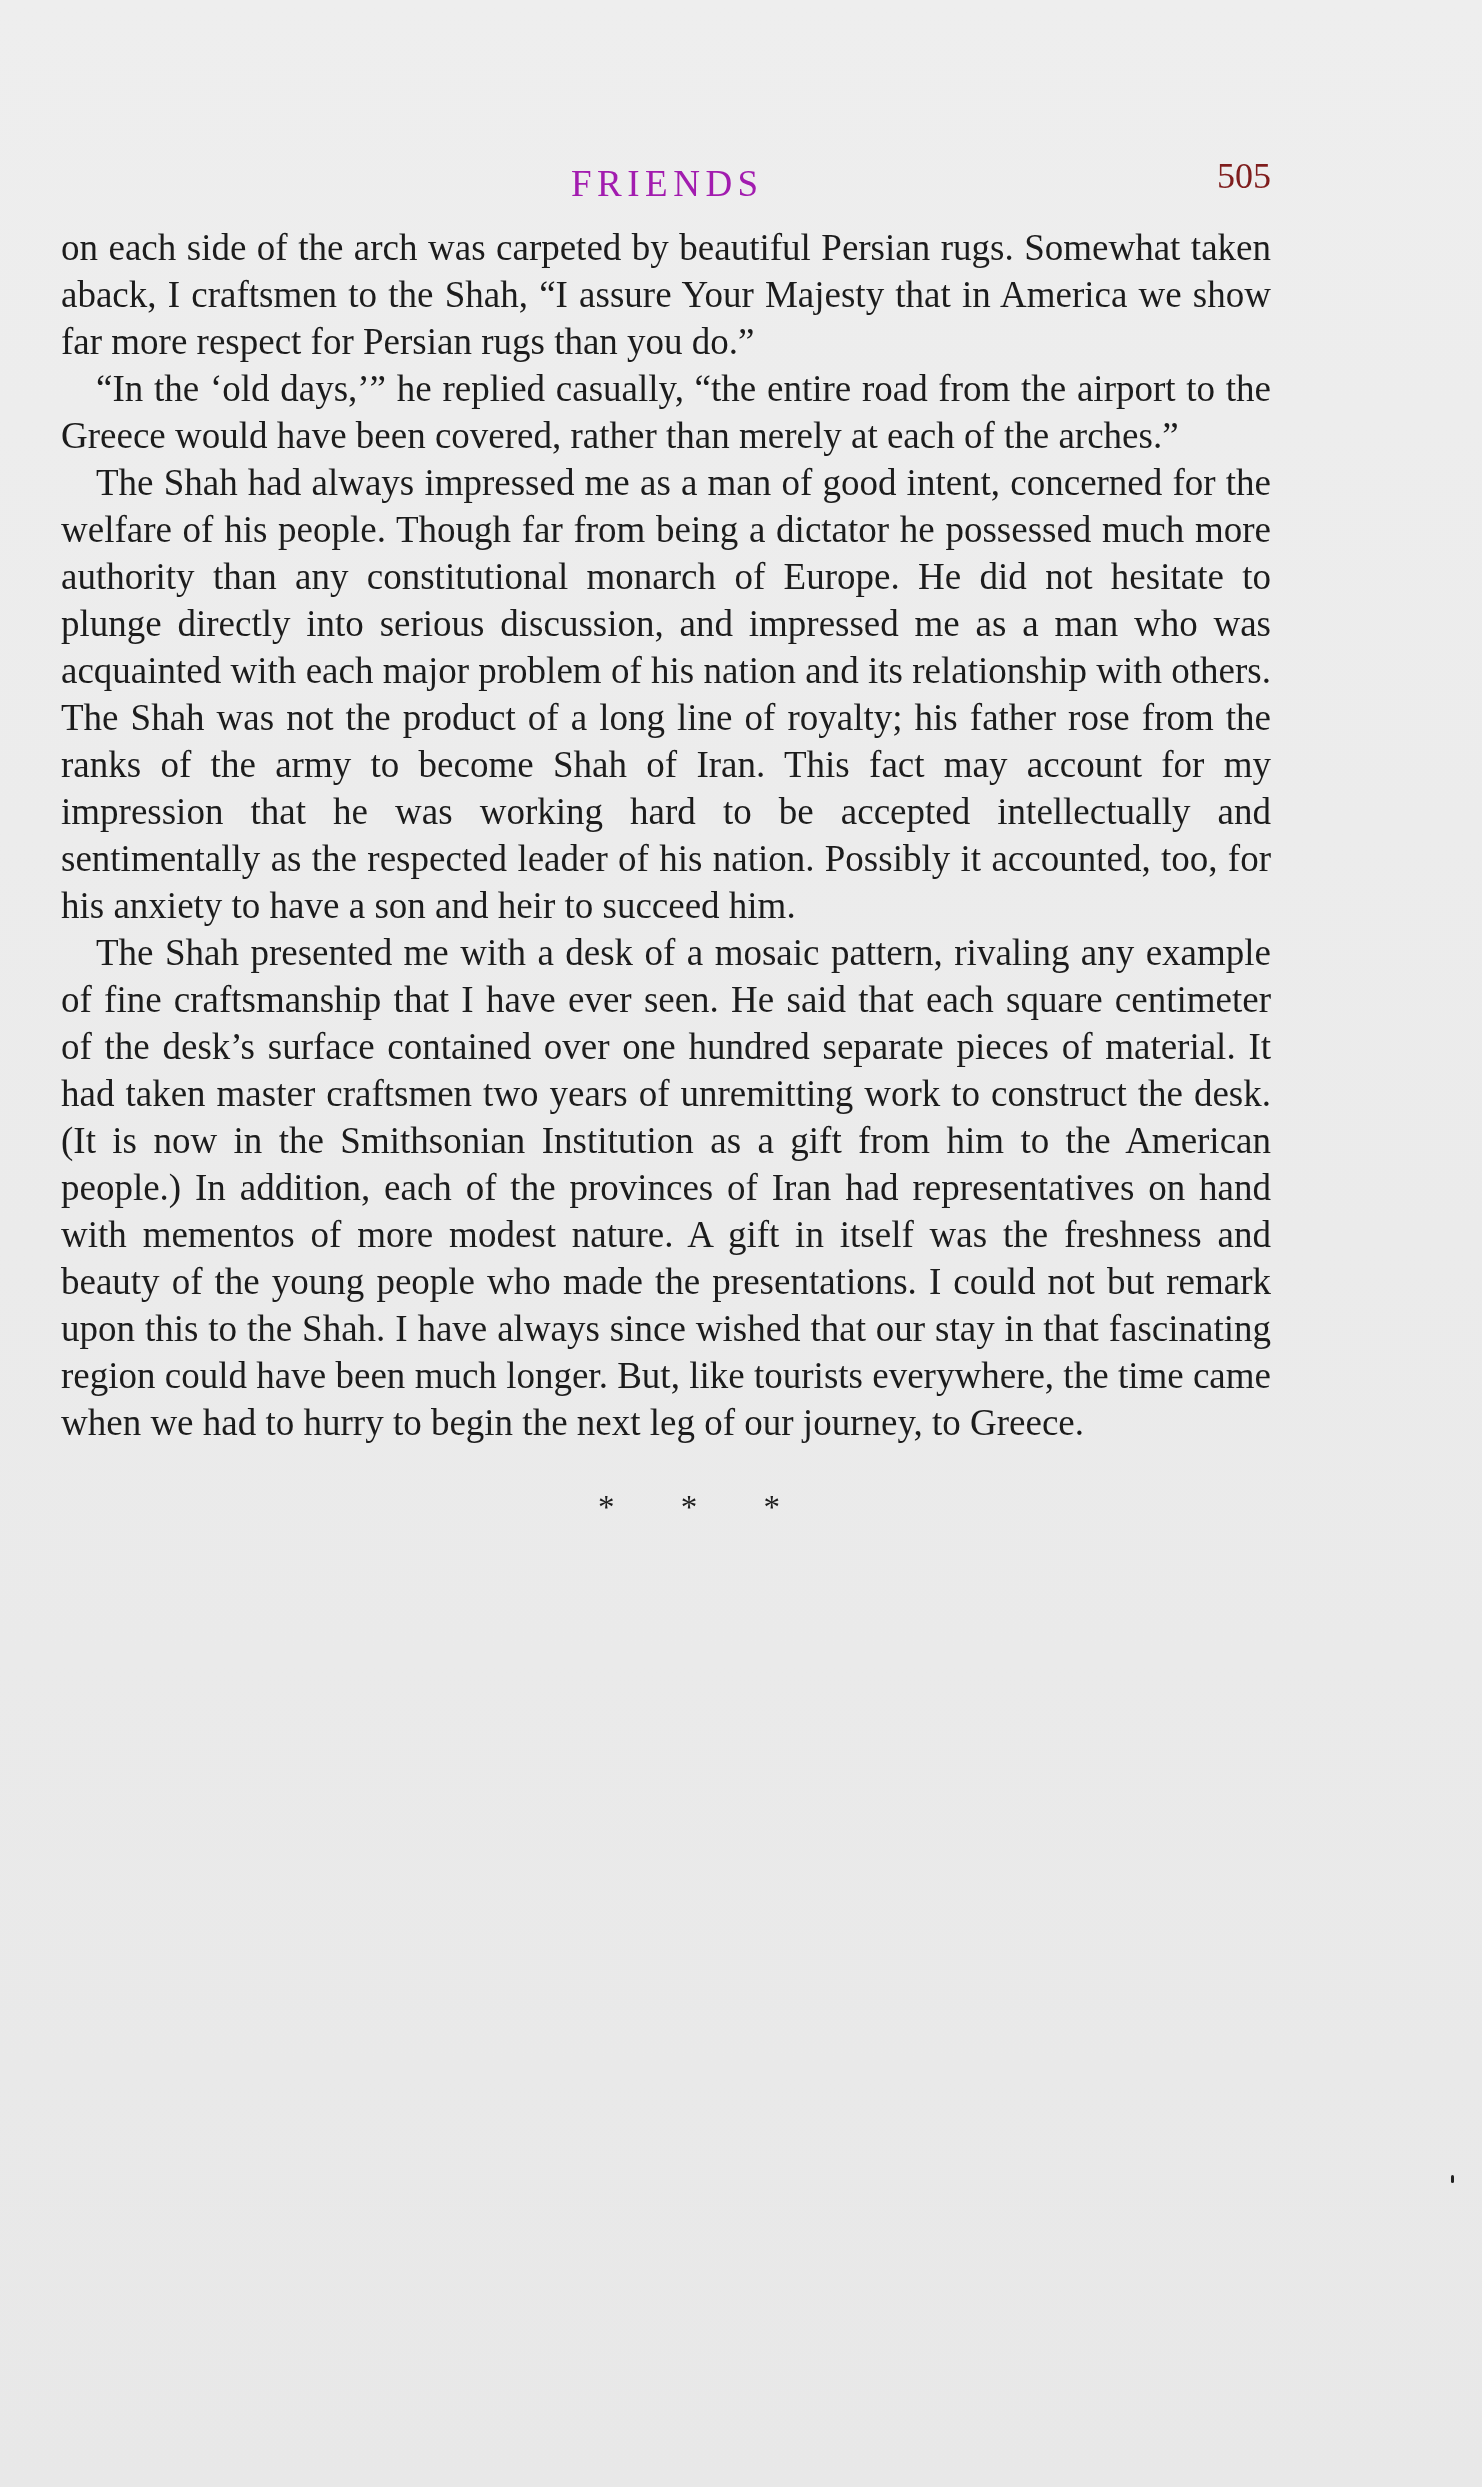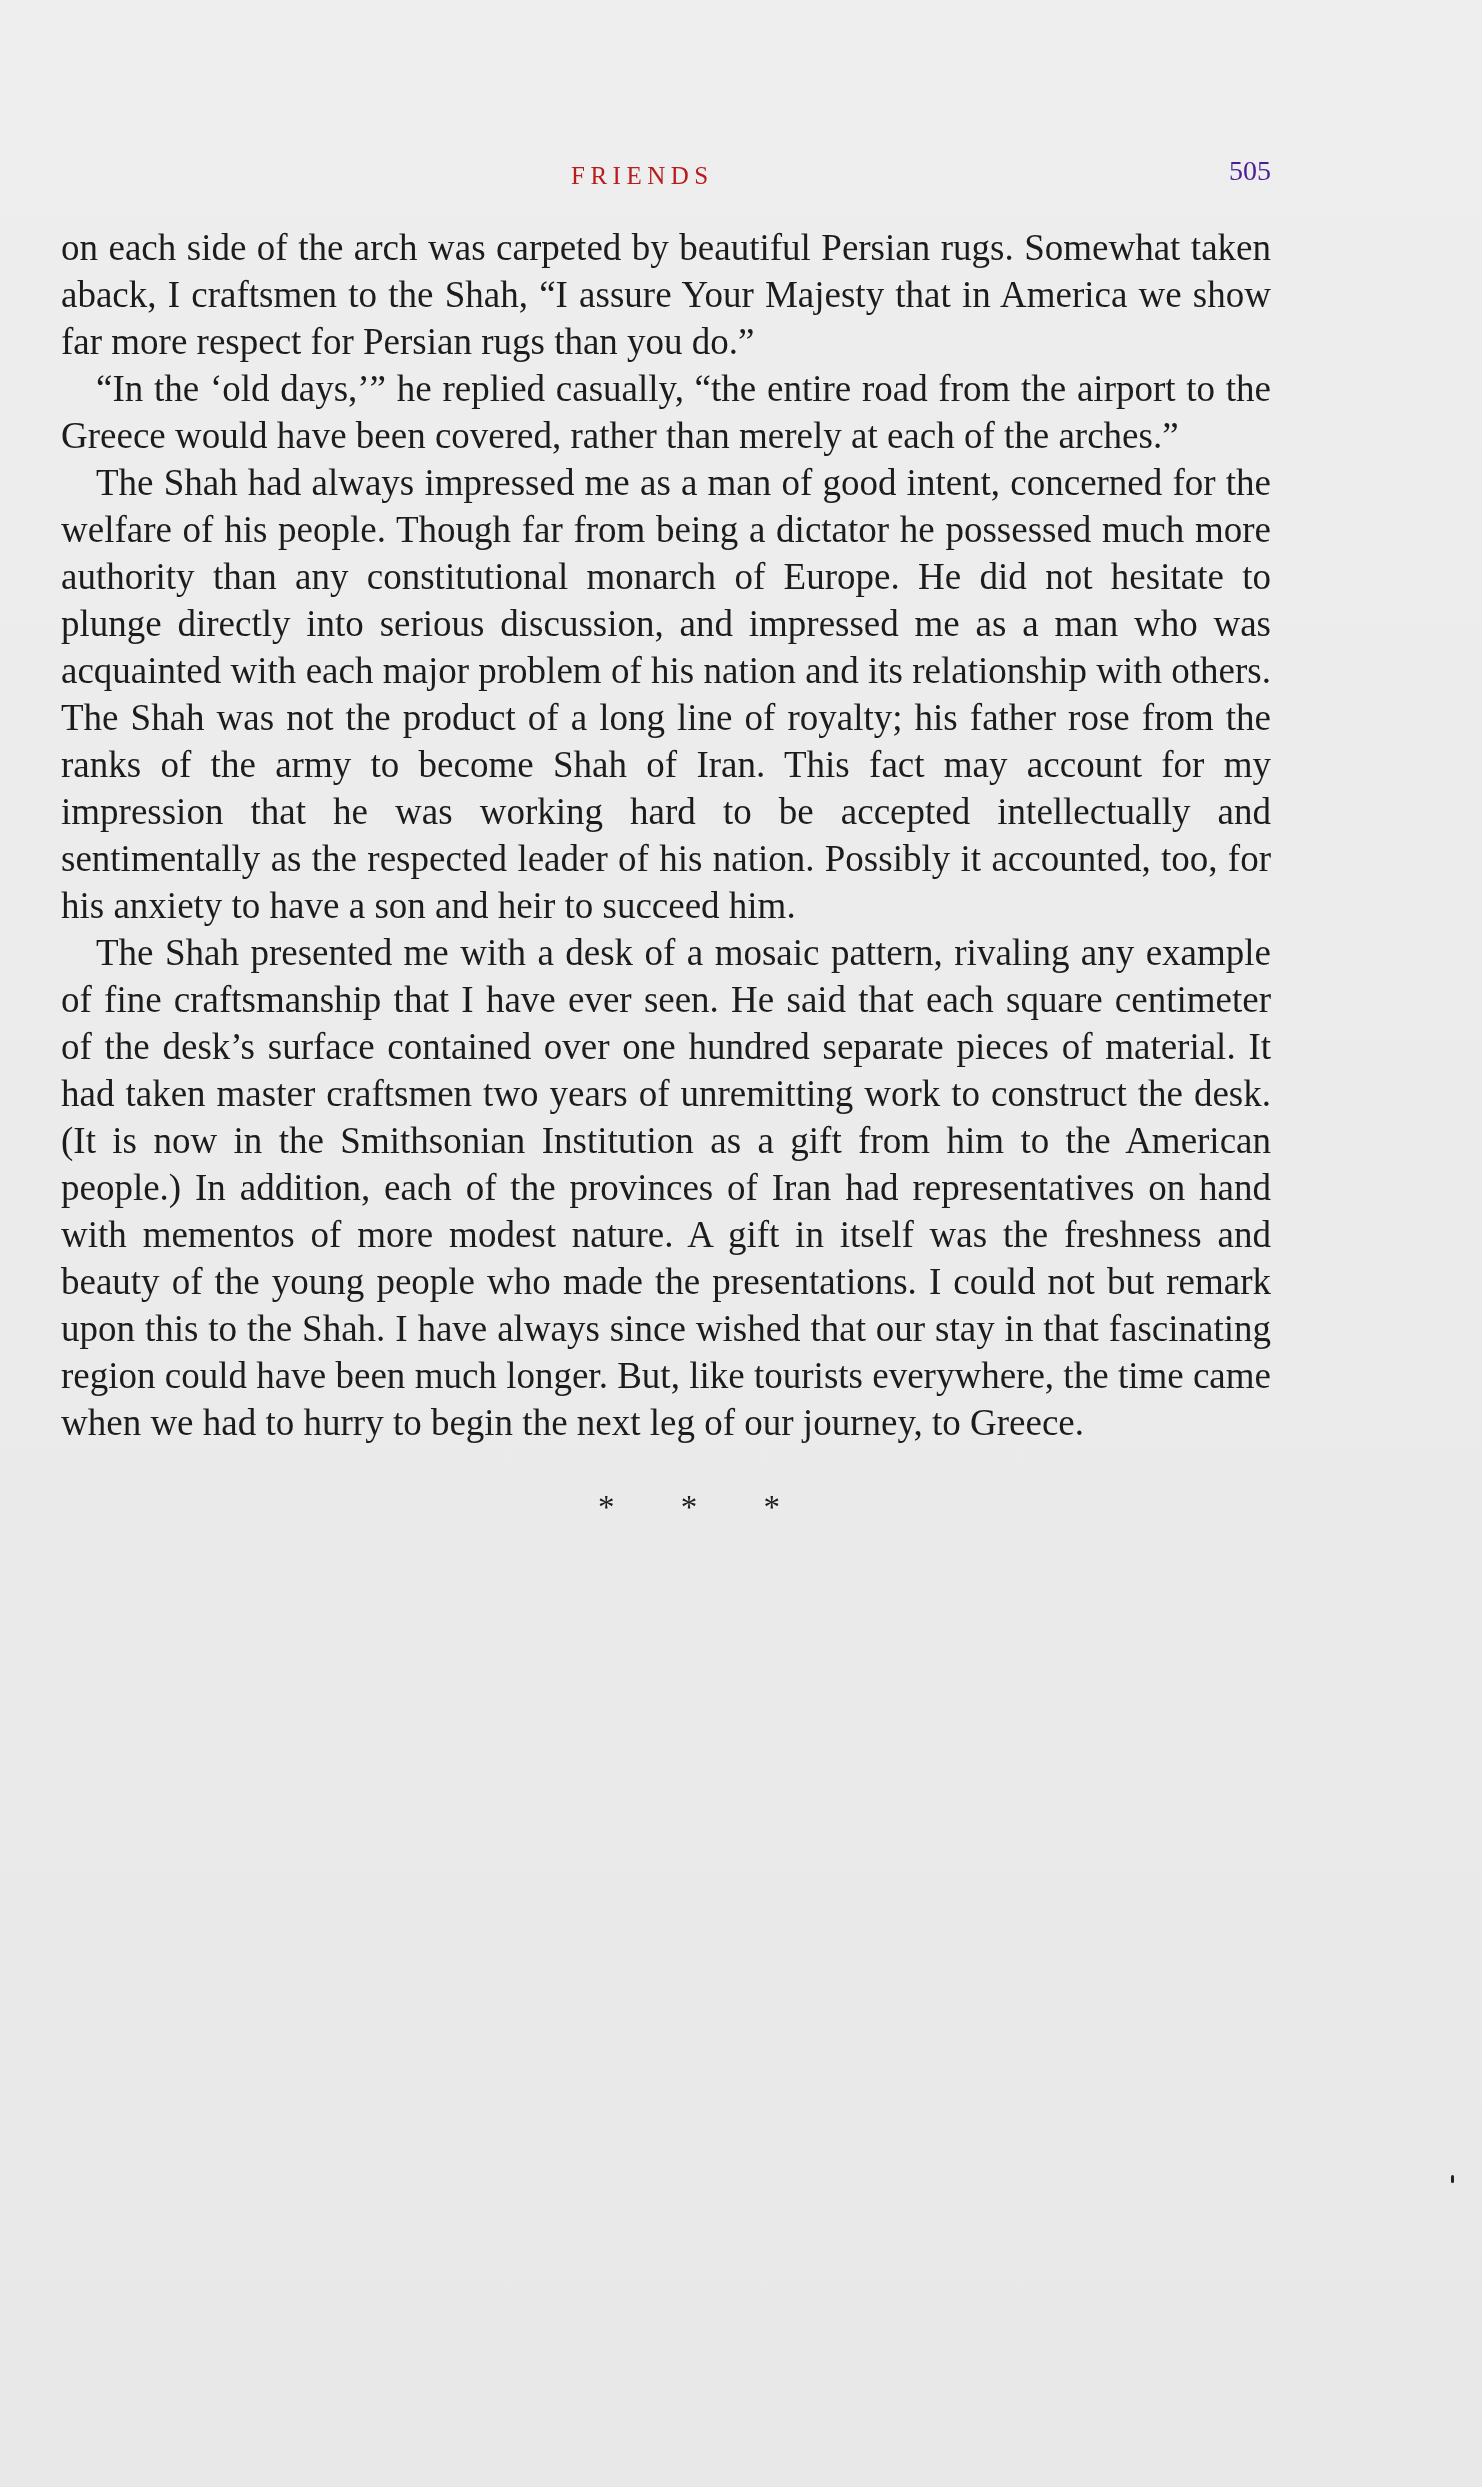--- a/index.html
+++ b/index.html
@@ -26,30 +26,30 @@
       position: absolute;
       top: 155px;
       left: 0;
       width: 1210px;
       height: 46px;
     }
     .running-title {
       position: absolute;
       left: 510px;
       top: 7.3px;
-      font-size: 25px;
+      font-size: 37px;
       letter-spacing: 5.5px;
-      color: #b91c1c;
+      color: #a21caf;
     }
     .page-number {
       position: absolute;
       right: 0;
       top: 0;
-      font-size: 28px;
-      color: #4c1d95;
+      font-size: 36px;
+      color: #7f1d1d;
     }
     .body-text {
       position: absolute;
       top: 224px;
       left: 0;
       width: 1210px;
       font-size: 37px;
       line-height: 47px;
       text-align: justify;
       hyphens: none;

